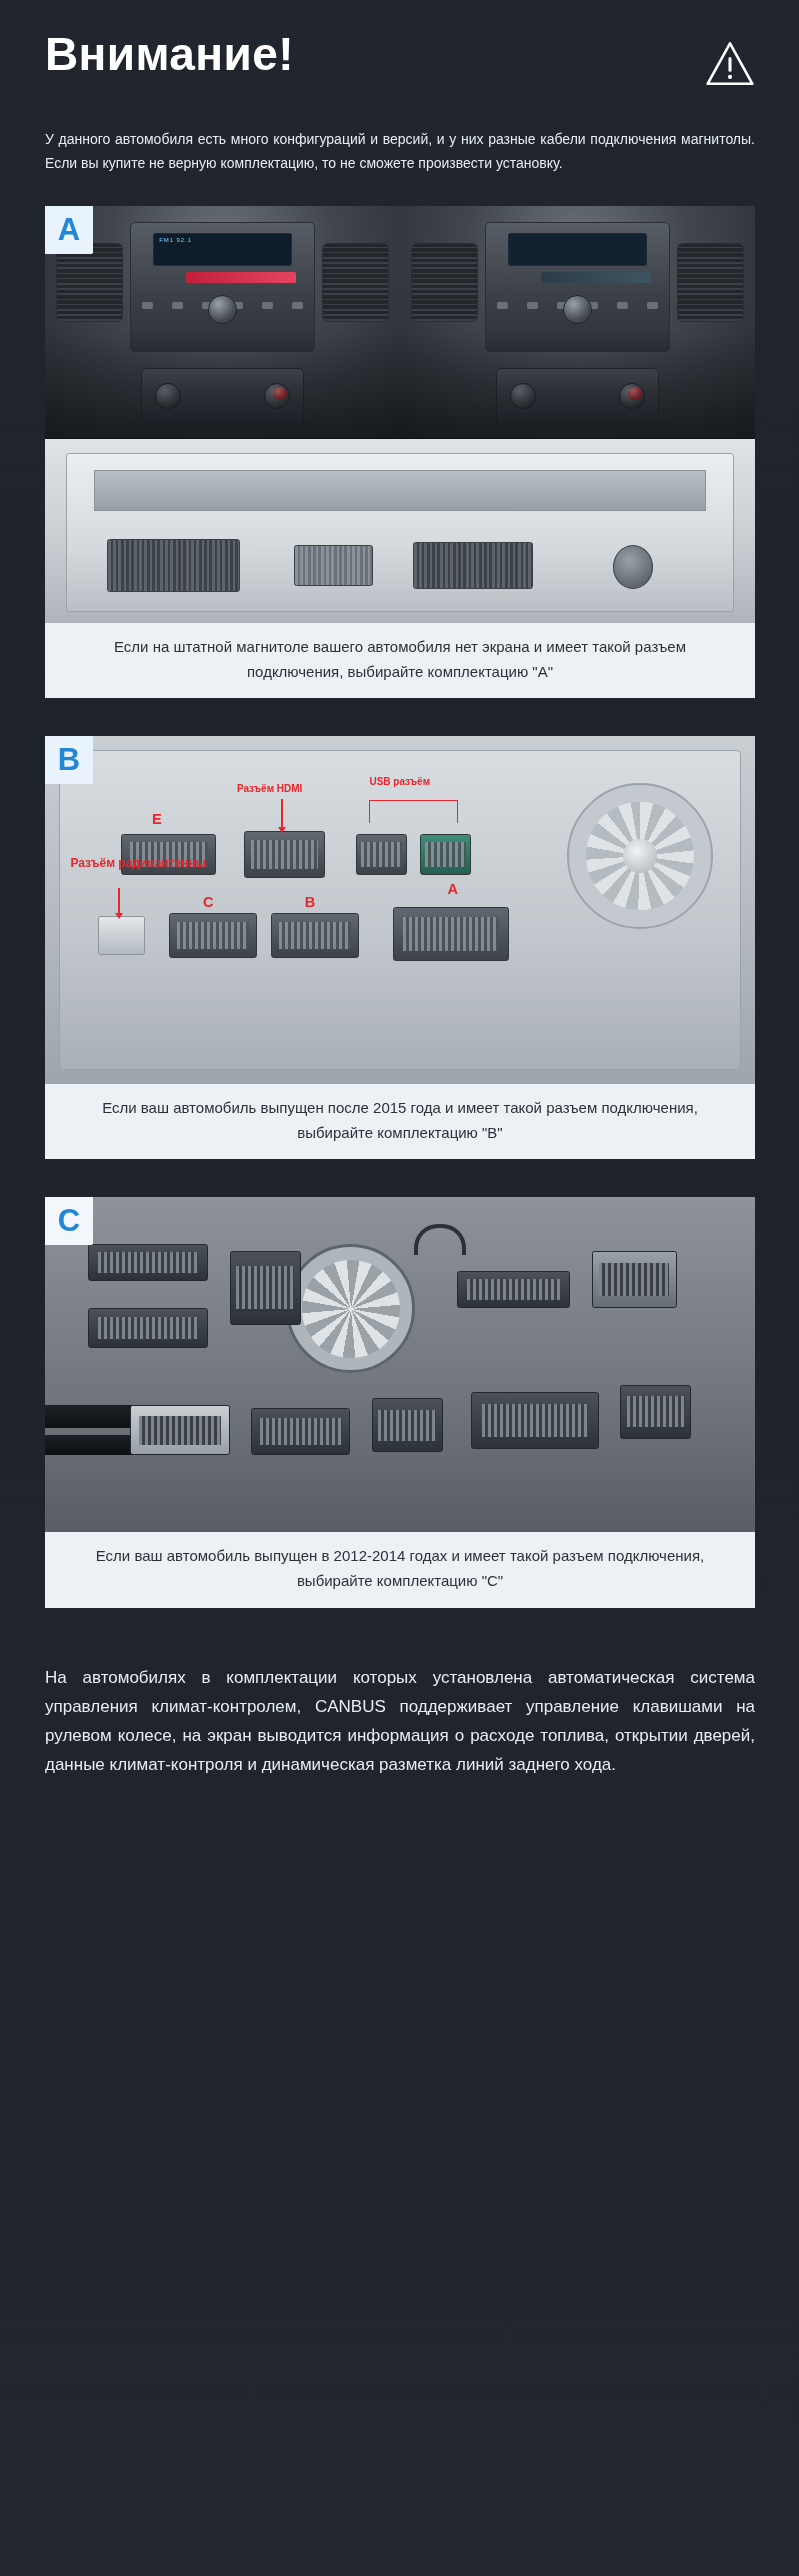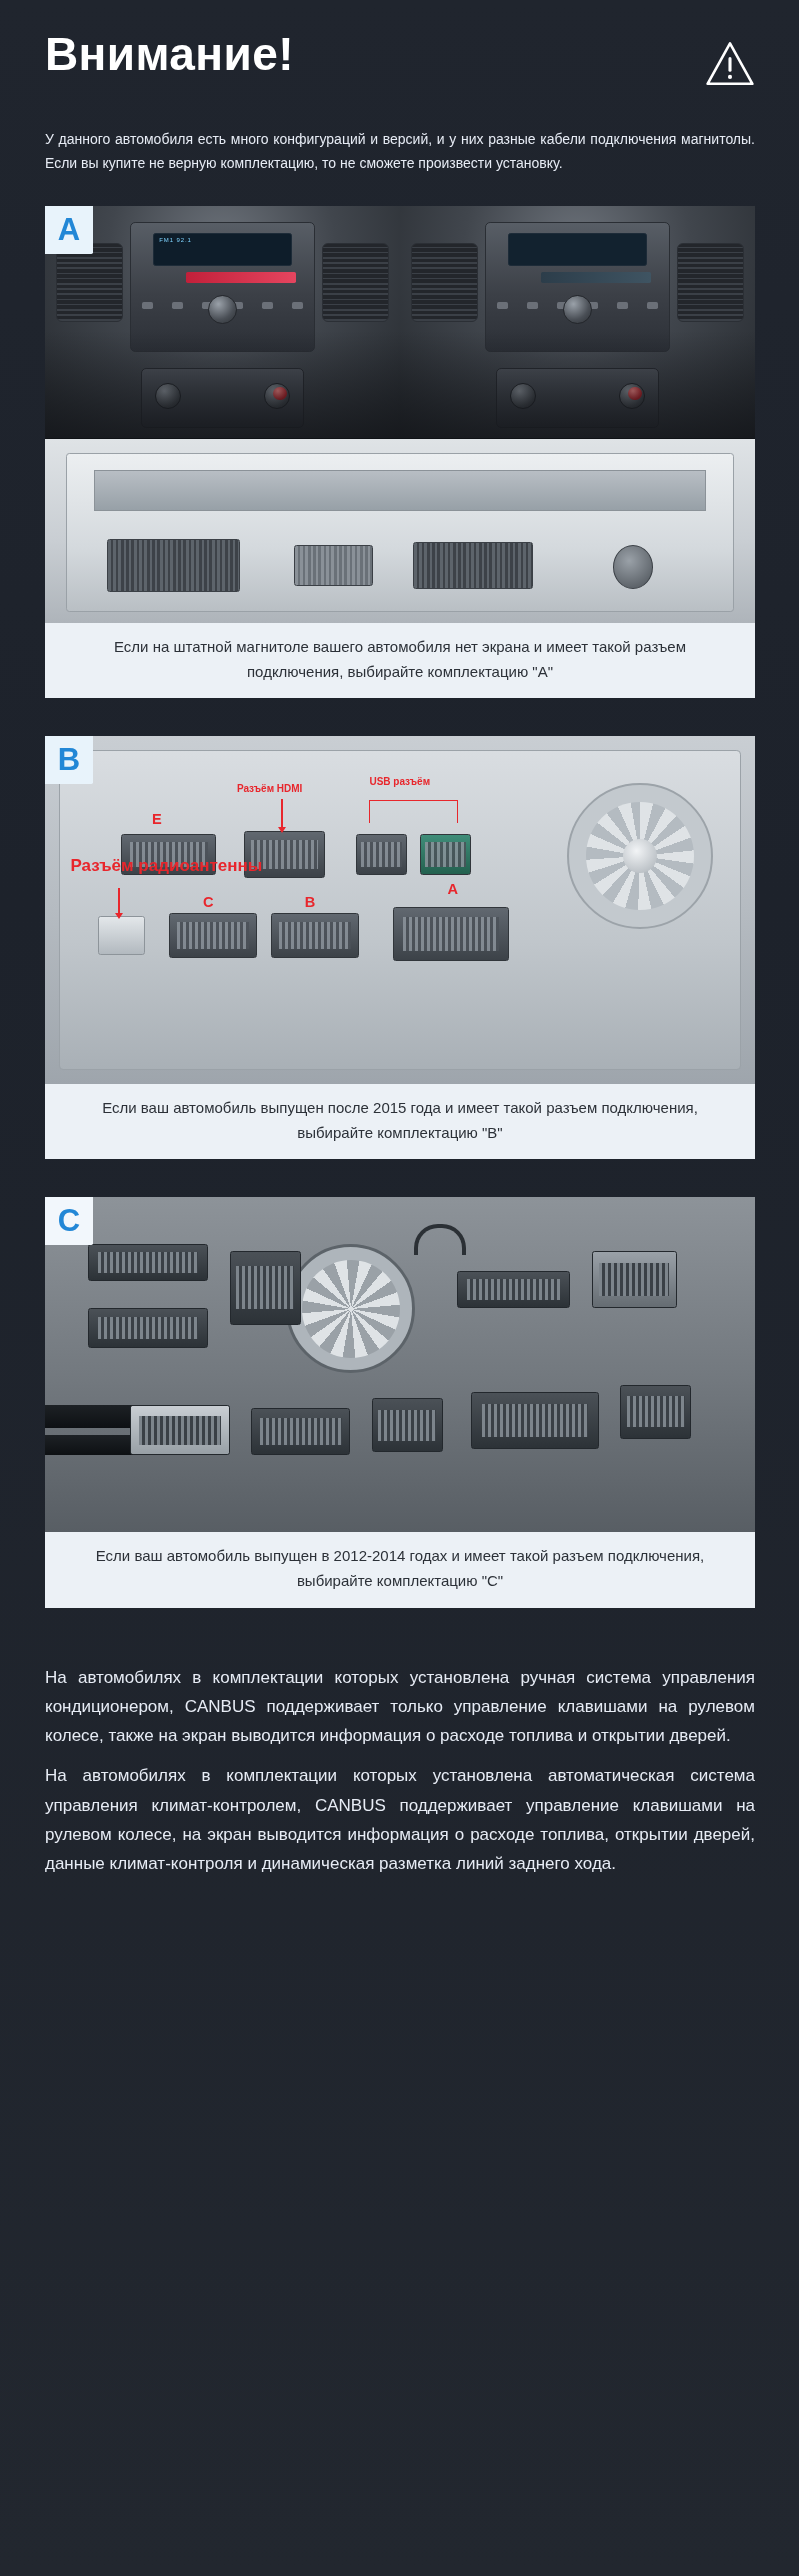--- a/index.html
+++ b/index.html
@@ -497,21 +497,21 @@
               <div class="pins"></div>
             </div>
           <div class="conn ant"></div>
 
           <div class="red-label" style="left:26%; top:10%;">Разъём HDMI</div>
           <div class="red-arrow" style="left:32.5%; top:15%; height:9%;"></div>
 
           <div class="red-label" style="left:45.5%; top:8%;">USB разъём</div>
           <div class="red-bracket" style="left:45.5%; top:15.5%; width:13%; height:7%;"></div>
 
-          <div class="red-label" style="left:1.5%; top:33%; font-size:17px; text-align:right; width:22%;">Разъём радиоантенны</div>
+          <div class="red-label" style="left:1.5%; top:33%; font-size:12px; text-align:left; width:22%;">Разъём радиоантенны</div>
           <div class="red-arrow" style="left:8.5%; top:43%; height:8%;"></div>
 
           <div class="red-letter" style="left:13.5%; top:19%;">E</div>
           <div class="red-letter" style="left:21%; top:45%;">C</div>
           <div class="red-letter" style="left:36%; top:45%;">B</div>
           <div class="red-letter" style="left:57%; top:41%;">A</div>
         </div>
       </div>
     </div>
     <div class="caption">Если ваш автомобиль выпущен после 2015 года и имеет такой разъем подключения, выбирайте комплектацию "B"</div>
@@ -556,18 +556,17 @@
           </div>
         <div class="cconn k10">
             <div class="pins"></div>
           </div>
       </div>
     </div>
     <div class="caption">Если ваш автомобиль выпущен в 2012-2014 годах и имеет такой разъем подключения, выбирайте комплектацию "C"</div>
   </div>
 
   <div class="bottom">
-    <p>На автомобилях в комплектации которых установлена ручная система управления кондиционером, CANBUS поддерживает только управление клавишами на рулевом колесе, также на экран выводится информация о расходе топлива и открытии дверей.</p>
     <p>На автомобилях в комплектации которых установлена автоматическая система управления климат-контролем, CANBUS поддерживает управление клавишами на рулевом колесе, на экран выводится информация о расходе топлива, открытии дверей, данные климат-контроля и динамическая разметка линий заднего хода.</p>
   </div>
 
 </div>
 
 
 </body></html>

